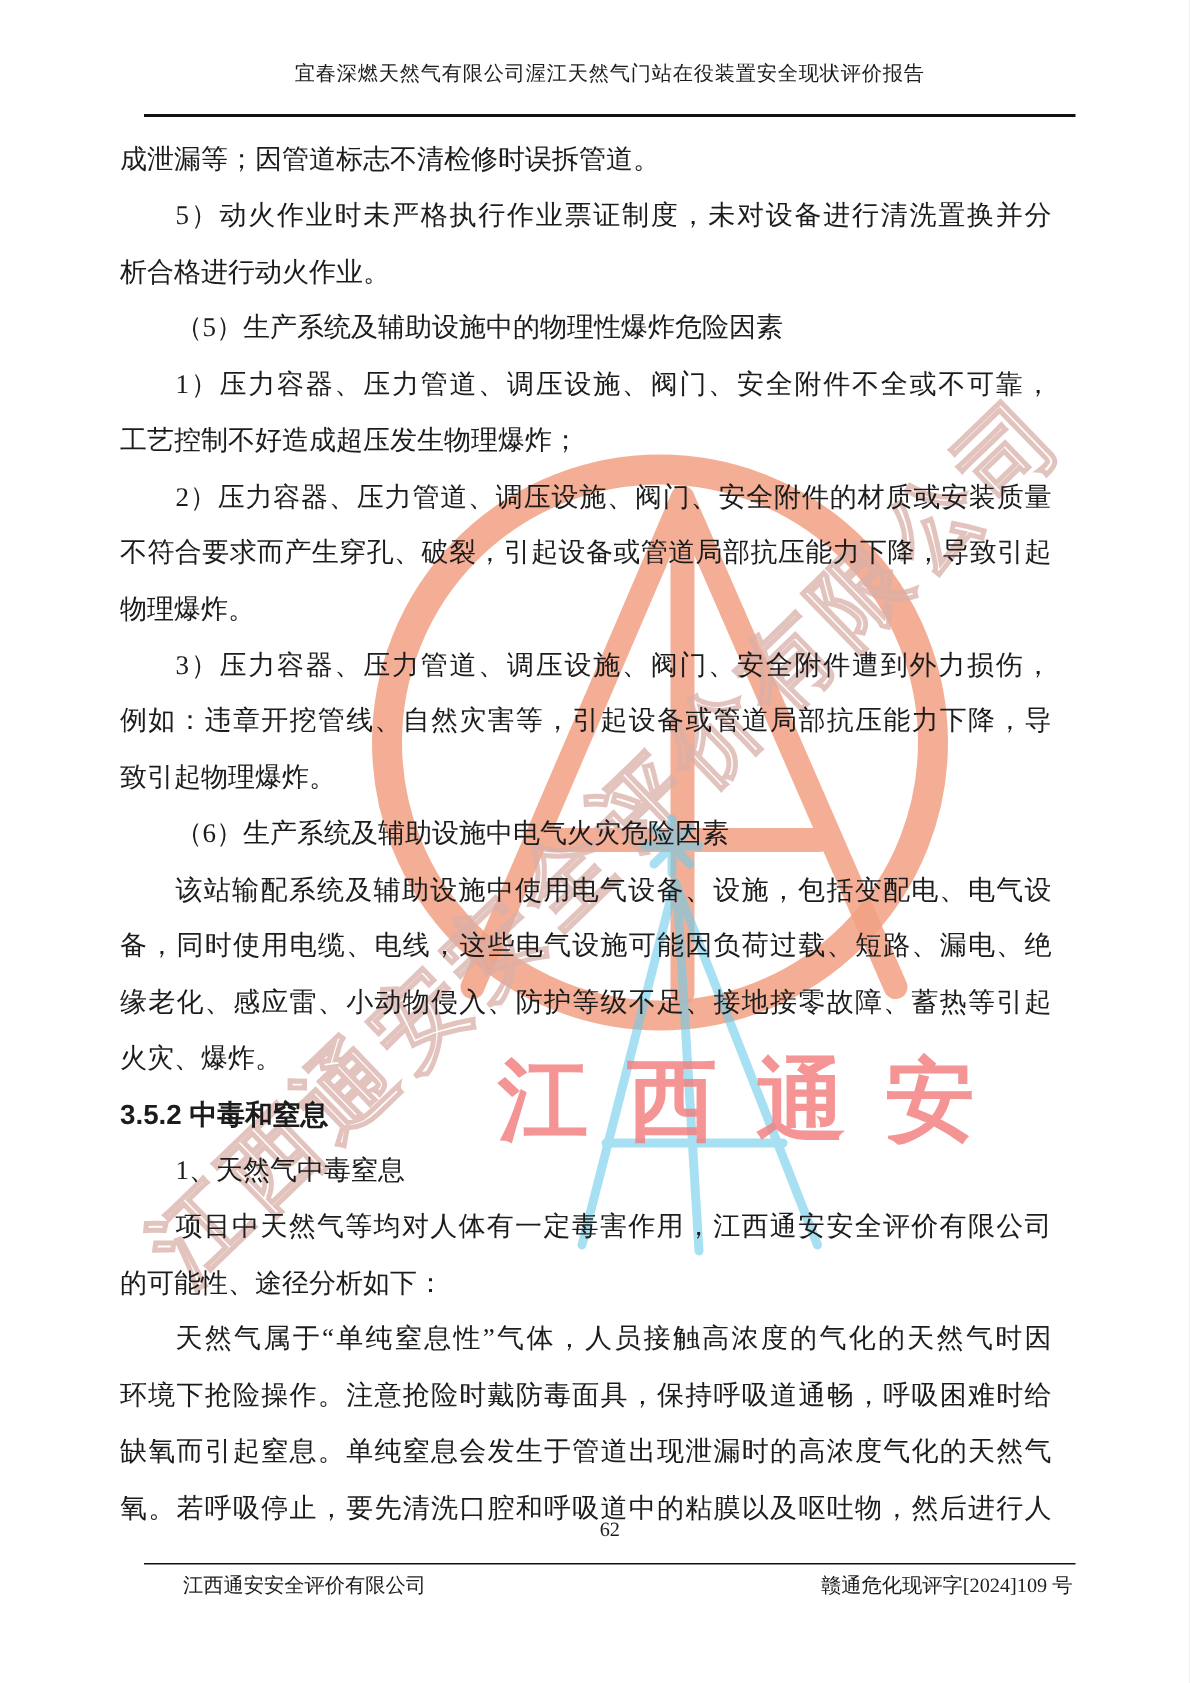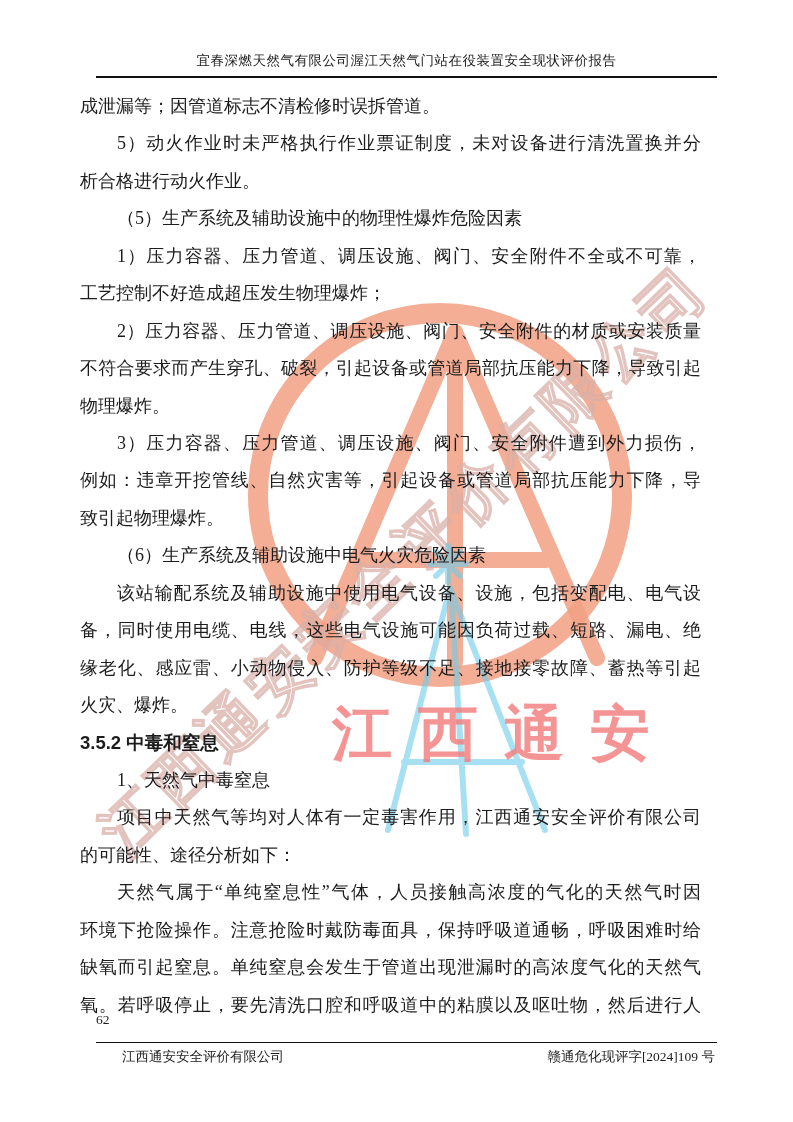--- a/index.html
+++ b/index.html
@@ -19,21 +19,21 @@
     position:absolute;left:290px;top:704px;
     font-family:"Liberation Sans",sans-serif;
     font-weight:bold;font-size:60px;letter-spacing:26px;line-height:1;
     color:rgba(242,125,125,0.82);
     white-space:nowrap;
     margin-left:42px;
   }
   
   .content{position:absolute;inset:0;z-index:1;}
   .header-title{
-    position:absolute;top:52px;left:96px;width:621px;
+    position:absolute;top:40px;left:96px;width:621px;
     text-align:center;font-size:13.5px;letter-spacing:0.5px;
     white-space:nowrap;
   }
   .header-rule{
     position:absolute;top:76px;left:96px;width:621px;
     border-top:2px solid #111;
   }
   .body-text{
     position:absolute;top:88px;left:80px;width:621px;
     font-size:18px;
@@ -49,21 +49,21 @@
     overflow:hidden;height:37.45px;
   }
   .bline.ind{padding-left:37px;}
   .bline.j.ind{padding-left:37px;width:584px;}
   .bline.head{
     font-family:"Liberation Sans",sans-serif;
     font-weight:bold;font-size:18.5px;
   }
   .page-number{
     position:absolute;top:1012px;left:96px;width:621px;
-    text-align:left;font-size:13.5px;
+    text-align:center;font-size:13.5px;
   }
   .footer-rule{
     position:absolute;top:1042px;left:96px;width:621px;
     border-top:1.5px solid #111;
   }
   .footer-row{
     position:absolute;top:1048px;left:96px;width:621px;
     display:flex;justify-content:space-between;
     font-size:13.5px;
   }

